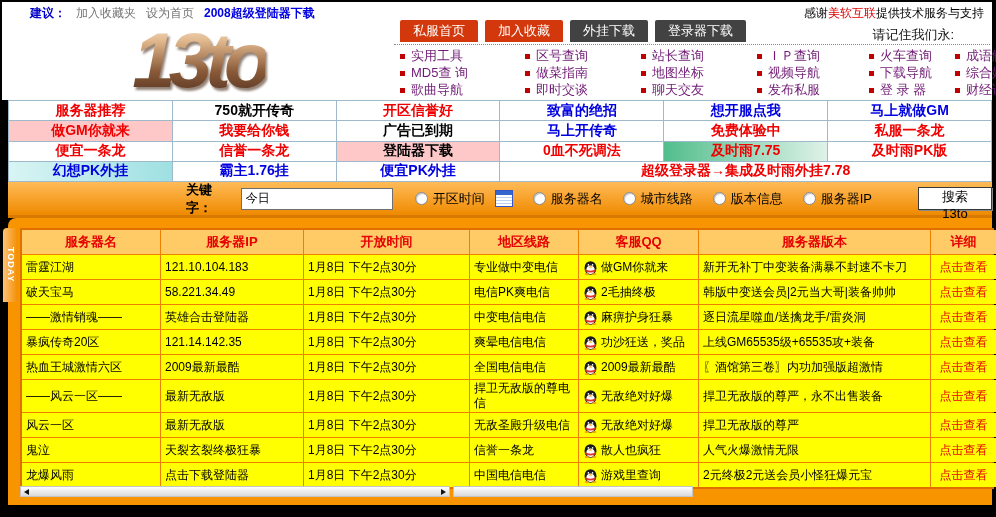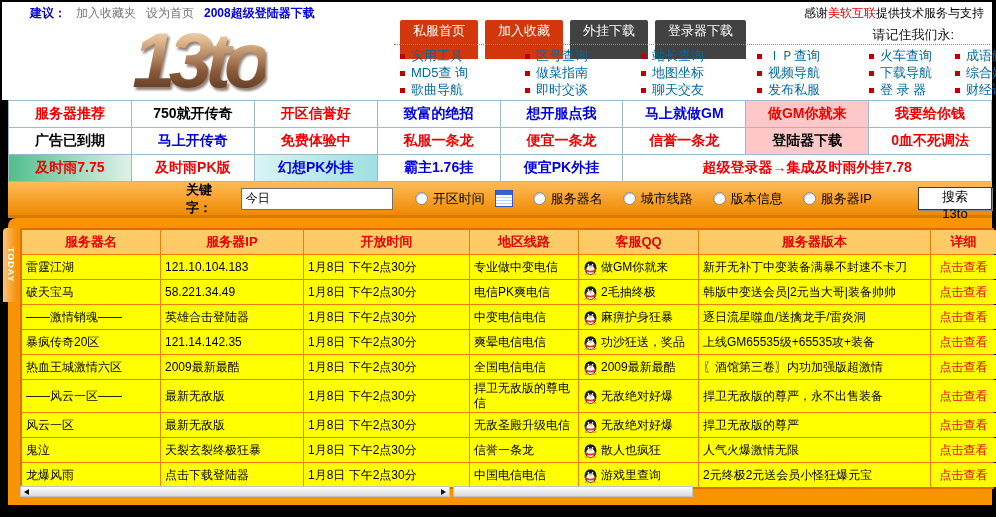--- a/index.html
+++ b/index.html
@@ -14,33 +14,33 @@
   .thanks{position:absolute;right:8px;top:0;color:#000;}
   .thanks .red{color:#e00000;}
   
   .logo{position:absolute;left:4px;top:18px;width:385px;height:80px;display:flex;align-items:center;justify-content:center;overflow:hidden;}
   .logo span{font-size:78px;font-weight:900;font-style:italic;letter-spacing:-7px;
     background:linear-gradient(180deg,#fdf3e7 0%,#e2b98e 28%,#8a5a38 62%,#40261a 100%);
     -webkit-background-clip:text;background-clip:text;color:transparent;
     filter:drop-shadow(2px 3px 1px rgba(60,30,10,.55));}
   
   .header-right{position:absolute;left:392px;top:18px;width:596px;height:80px;}
-  .tabs{position:absolute;left:6px;top:0;display:flex;gap:7px;height:39px;}
+  .tabs{position:absolute;left:6px;top:0;display:flex;gap:7px;height:22px;}
   .tab{padding:0 13px;line-height:22px;font-size:13px;color:#fff;border-radius:2px 2px 0 0;cursor:pointer;}
   .tab.red{background:#d2380c;}
   .tab.dark{background:#424242;}
   .remember{position:absolute;right:36px;top:6px;font-size:13px;color:#111;}
   .dotline{position:absolute;left:0;right:0;top:24px;border-top:1px dotted #8a8a8a;}
   .quick-links{position:absolute;left:6px;top:29px;right:0;display:grid;
-    grid-template-columns:125px 116px 116px 112px 86px auto;row-gap:4px;font-size:13px;color:#0369a1;}
+    grid-template-columns:125px 116px 116px 112px 86px auto;row-gap:4px;font-size:13px;color:#701a75;}
   .qlink{line-height:13px;white-space:nowrap;cursor:pointer;}
   .bullet{display:inline-block;width:5px;height:5px;background:#c00000;margin-right:6px;vertical-align:1px;}
   
   .promo{position:absolute;left:8px;top:100px;width:984px;height:82px;background:#9fb9cc;
-    display:grid;grid-template-columns:repeat(8,1fr);grid-auto-rows:1fr;gap:1px;padding:1px;box-sizing:border-box;}
+    display:grid;grid-template-columns:repeat(6,1fr);grid-auto-rows:1fr;gap:1px;padding:1px;box-sizing:border-box;}
   .pcell{background:#fff;display:flex;align-items:center;justify-content:center;
     font-size:14px;font-weight:bold;white-space:nowrap;cursor:pointer;}
   .fg-red{color:#f00000;} .fg-blue{color:#0000e0;} .fg-black{color:#000;}
   .bg-pink{background:#ffc8c8;}
   .bg-green{background:linear-gradient(90deg,#52be8c,#dff2e8);}
   .bg-cyan{background:linear-gradient(90deg,#d9f4f4,#9fe0e2);}
   .span3{grid-column:span 3;}
   
   .search-band{position:absolute;left:8px;top:182px;width:984px;height:36px;box-sizing:border-box;
     background:linear-gradient(#ffbb58,#ef8a00);border-bottom:3px solid #d87a00;

